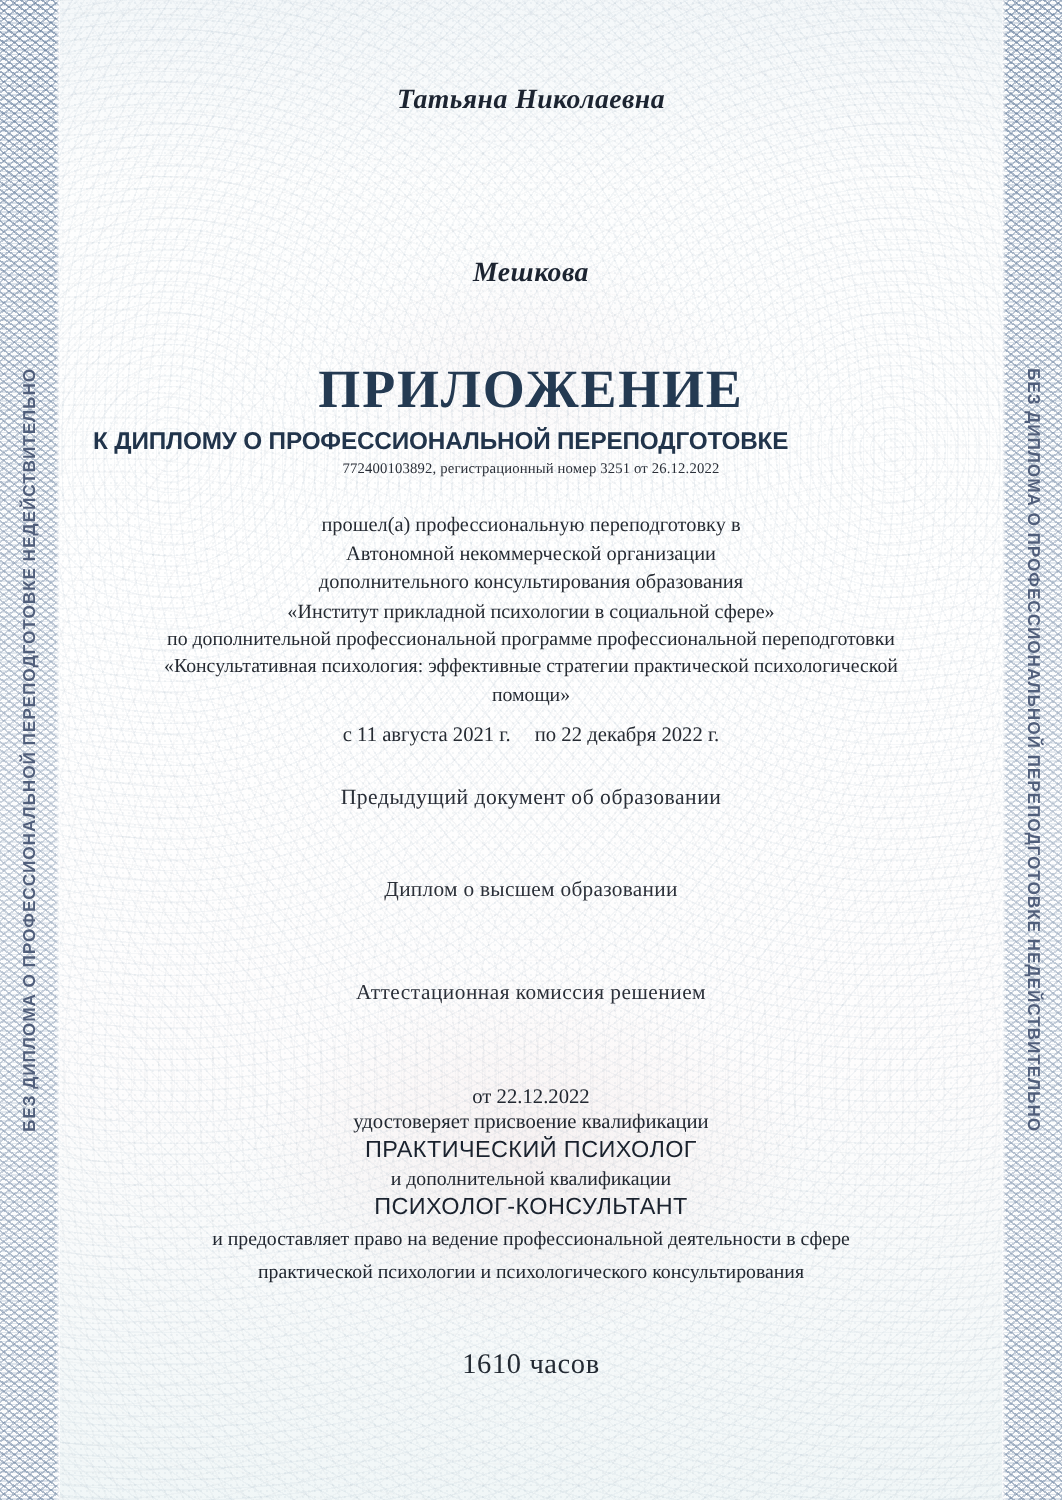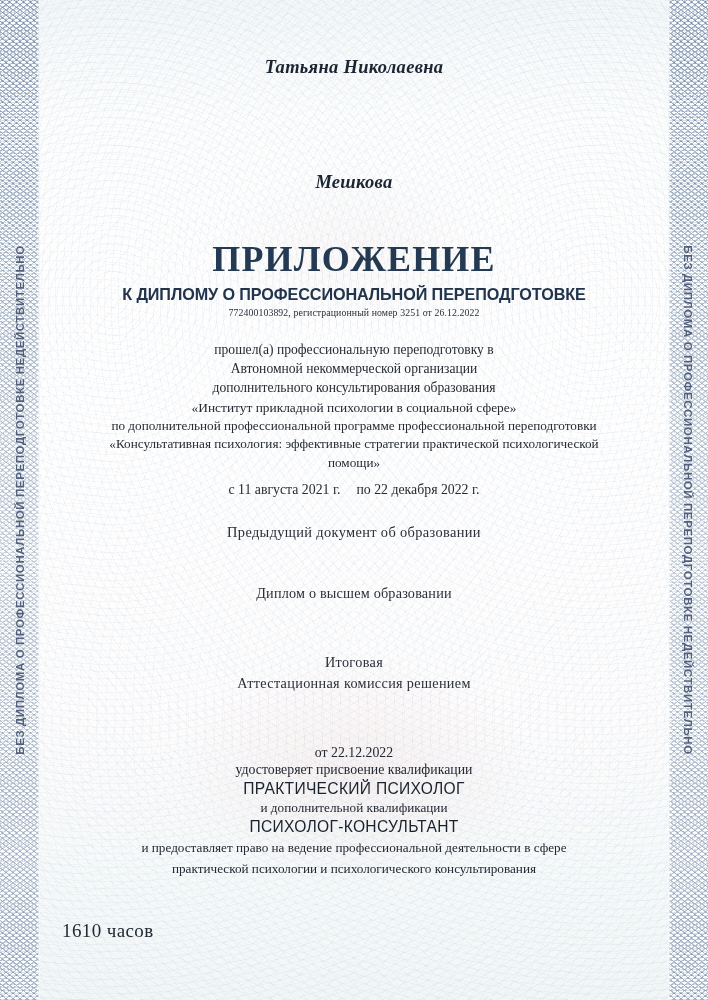--- a/index.html
+++ b/index.html
@@ -197,21 +197,21 @@
     font-family: "Liberation Serif", "DejaVu Serif", serif;
     font-weight: 700;
     font-size: 36px;
     letter-spacing: 1.2px;
     color: #243a52;
     line-height: 1.05;
   }
 
   .title-sub {
     margin-top: 6px;
-    text-align: center;
+    text-align: left;
     font-family: "Liberation Sans", "DejaVu Sans", sans-serif;
     font-weight: 700;
     font-size: 16.2px;
     letter-spacing: -0.1px;
     color: #21344b;
     white-space: nowrap;
   }
 
   .reg-line {
     margin-top: 3px;
@@ -291,20 +291,21 @@
   .workload-label {
     margin-top: 38px;
     text-align: center;
     font-size: 14px;
     color: #2a2f38;
     letter-spacing: 0.1px;
   }
 
   .workload-value {
     margin-top: 42px;
+    text-align: center;
     font-size: 19px;
     color: #232a33;
     letter-spacing: 0.4px;
   }
 </style>
 </head>
 <body>
 
 <div class="doc">
 
@@ -352,21 +353,20 @@
 
     <div class="dates-line">
       <span>с 11 августа 2021 г.</span><span class="gap"></span><span>по 22 декабря 2022 г.</span>
     </div>
 
     <div class="prev-doc-label">Предыдущий документ об образовании</div>
 
     <div class="prev-doc-value">Диплом о высшем образовании</div>
 
     <div class="commission">
-      <div>Итоговая</div>
       <div>Аттестационная комиссия решением</div>
     </div>
 
     <div class="award">
       <div class="date">от 22.12.2022</div>
       <div class="certifies">удостоверяет присвоение квалификации</div>
       <div class="qual">ПРАКТИЧЕСКИЙ ПСИХОЛОГ</div>
       <div class="and-extra">и дополнительной квалификации</div>
       <div class="qual">ПСИХОЛОГ-КОНСУЛЬТАНТ</div>
       <div class="rights">и предоставляет право на ведение профессиональной деятельности в сфере</div>

